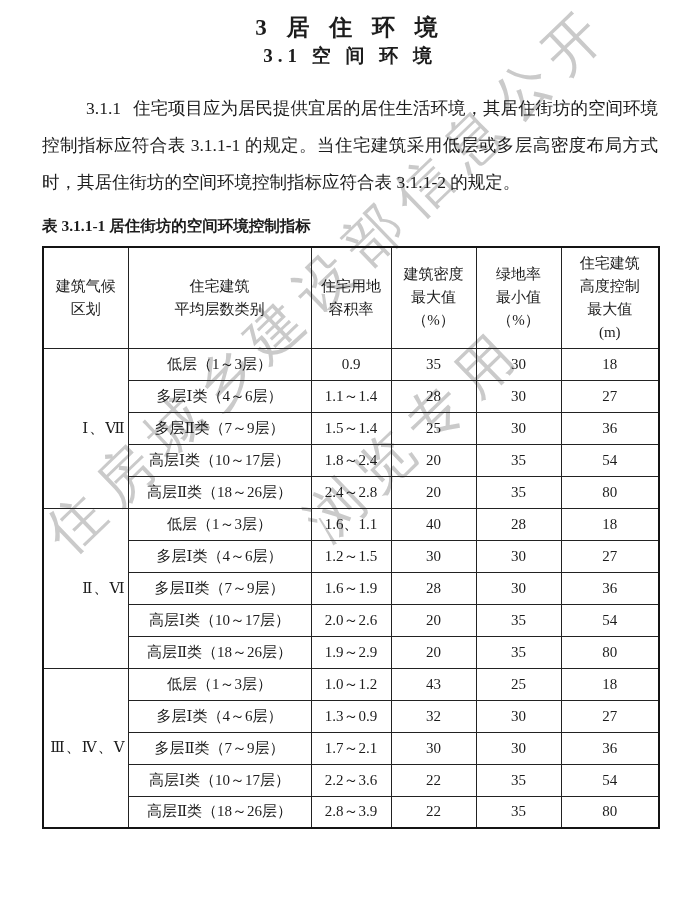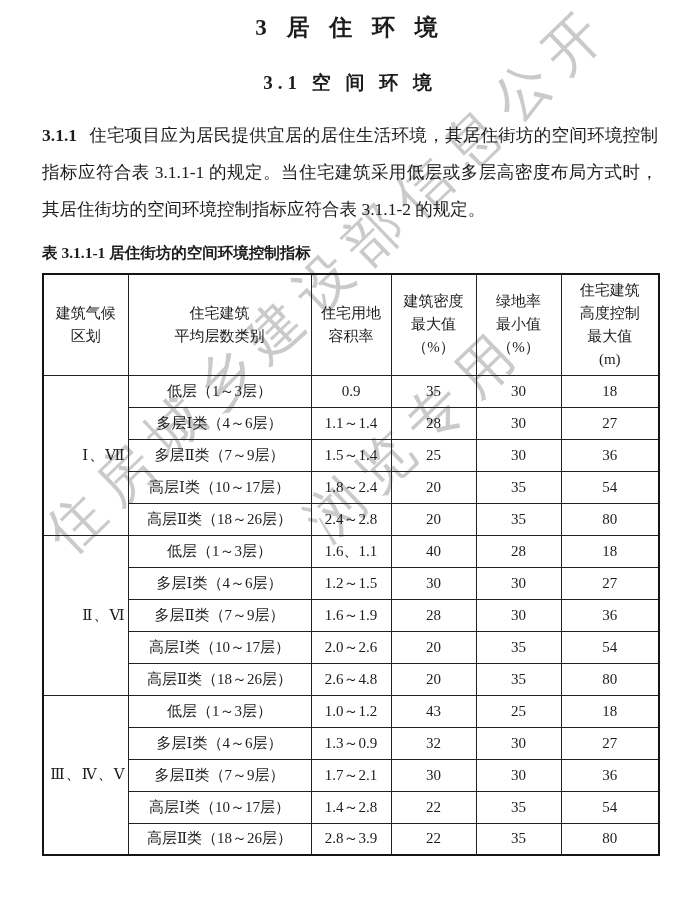--- a/index.html
+++ b/index.html
@@ -22,27 +22,27 @@
   }
   .wm1 { left: 56px; top: 505px; }
   .wm2 { left: 316px; top: 492px; }
   .page { position: relative; z-index: 1; padding: 8px 42px 0 42px; }
   .chapter-title {
     text-align: center; font-size: 23px; font-weight: bold;
     letter-spacing: 7px; margin-top: 4px;
   }
   .section-title {
     text-align: center; font-size: 19px; font-weight: bold;
-    letter-spacing: 5px; margin-top: 27px;
+    letter-spacing: 5px; 
   }
   .clause {
     margin-top: 21px; font-size: 17.5px; line-height: 37px;
     text-align: justify; text-justify: inter-character;
   }
-  .clause-number { font-weight: bold; margin-right: 12px; }
+  .clause-number { font-weight: normal; margin-right: 12px; margin-left: 44px; }
   .table-caption {
     text-align: left; font-size: 15.5px; font-weight: bold;
     margin-top: 15px; margin-bottom: 9px;
     font-family: Liberation Serif, serif;
   }
   table.indicators {
     border-collapse: collapse; table-layout: fixed;
     width: 616px; margin: 0 auto;
     border: 2px solid #141414;
     background: transparent;
@@ -166,21 +166,21 @@
         </tr>
         <tr>
           <td>高层Ⅰ类（10～17层）</td>
           <td>2.0～2.6</td>
           <td>20</td>
           <td>35</td>
           <td>54</td>
         </tr>
         <tr>
           <td>高层Ⅱ类（18～26层）</td>
-          <td>2.6～4.8</td>
+          <td>1.9～2.9</td>
           <td>20</td>
           <td>35</td>
           <td>80</td>
         </tr>
         <tr>
           <td rowspan="5" class="zone-cell">Ⅲ、Ⅳ、Ⅴ</td>
           <td>低层（1～3层）</td>
           <td>1.0～1.2</td>
           <td>43</td>
           <td>25</td>
@@ -195,21 +195,21 @@
         </tr>
         <tr>
           <td>多层Ⅱ类（7～9层）</td>
           <td>1.7～2.1</td>
           <td>30</td>
           <td>30</td>
           <td>36</td>
         </tr>
         <tr>
           <td>高层Ⅰ类（10～17层）</td>
-          <td>1.4～2.8</td>
+          <td>2.2～3.6</td>
           <td>22</td>
           <td>35</td>
           <td>54</td>
         </tr>
         <tr>
           <td>高层Ⅱ类（18～26层）</td>
           <td>2.8～3.9</td>
           <td>22</td>
           <td>35</td>
           <td>80</td>

